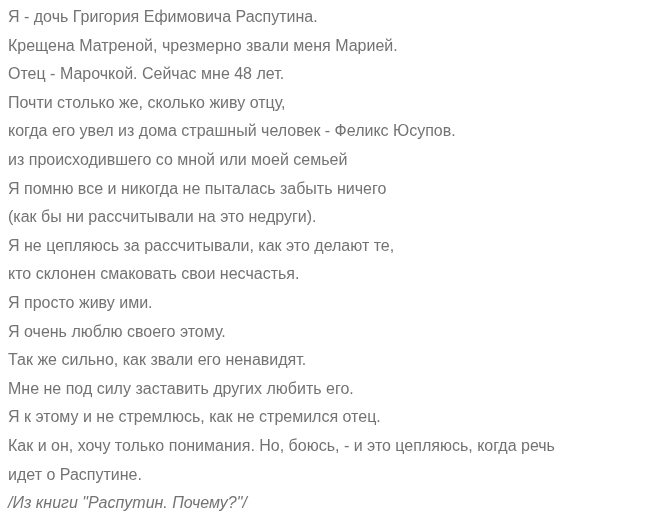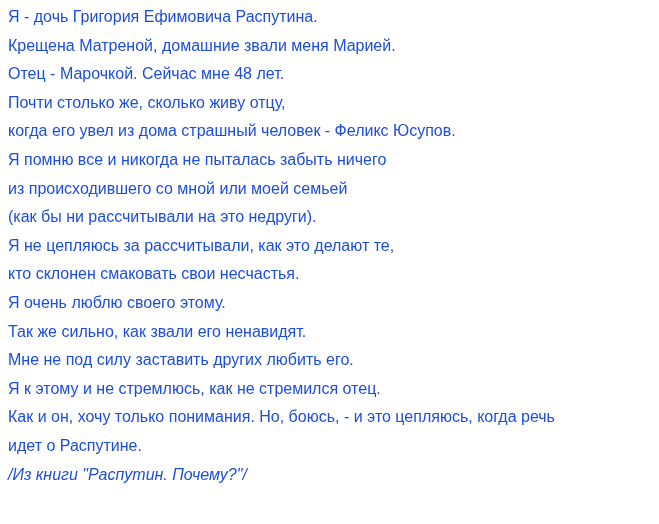--- a/index.html
+++ b/index.html
@@ -8,45 +8,46 @@
     background: #ffffff;
   }
   body {
     width: 659px;
     height: 524px;
     overflow: hidden;
     font-family: "Liberation Sans", "DejaVu Sans", sans-serif;
   }
   .text-document {
     padding: 3px 0 0 8px;
-    color: #1d4ed8;
+    color: #737373;
     font-size: 16px;
     line-height: 28.6px;
   }
   .text-line {
     white-space: nowrap;
   }
   .source-line {
     font-style: italic;
   }
 </style>
 </head>
 <body>
 
 <div class="text-document">
   <div class="text-line">Я - дочь Григория Ефимовича Распутина.</div>
-  <div class="text-line">Крещена Матреной, домашние звали меня Марией.</div>
+  <div class="text-line">Крещена Матреной, чрезмерно звали меня Марией.</div>
   <div class="text-line">Отец - Марочкой. Сейчас мне 48 лет.</div>
   <div class="text-line">Почти столько же, сколько живу отцу,</div>
   <div class="text-line">когда его увел из дома страшный человек - Феликс Юсупов.</div>
+  <div class="text-line">из происходившего со мной или моей семьей</div>
   <div class="text-line">Я помню все и никогда не пыталась забыть ничего</div>
-  <div class="text-line">из происходившего со мной или моей семьей</div>
   <div class="text-line">(как бы ни рассчитывали на это недруги).</div>
   <div class="text-line">Я не цепляюсь за рассчитывали, как это делают те,</div>
   <div class="text-line">кто склонен смаковать свои несчастья.</div>
+  <div class="text-line">Я просто живу ими.</div>
   <div class="text-line">Я очень люблю своего этому.</div>
   <div class="text-line">Так же сильно, как звали его ненавидят.</div>
   <div class="text-line">Мне не под силу заставить других любить его.</div>
   <div class="text-line">Я к этому и не стремлюсь, как не стремился отец.</div>
   <div class="text-line">Как и он, хочу только понимания. Но, боюсь, - и это цепляюсь, когда речь</div>
   <div class="text-line">идет о Распутине.</div>
   <div class="text-line source-line">/Из книги "Распутин. Почему?"/</div>
 </div>
 
 </body></html>

